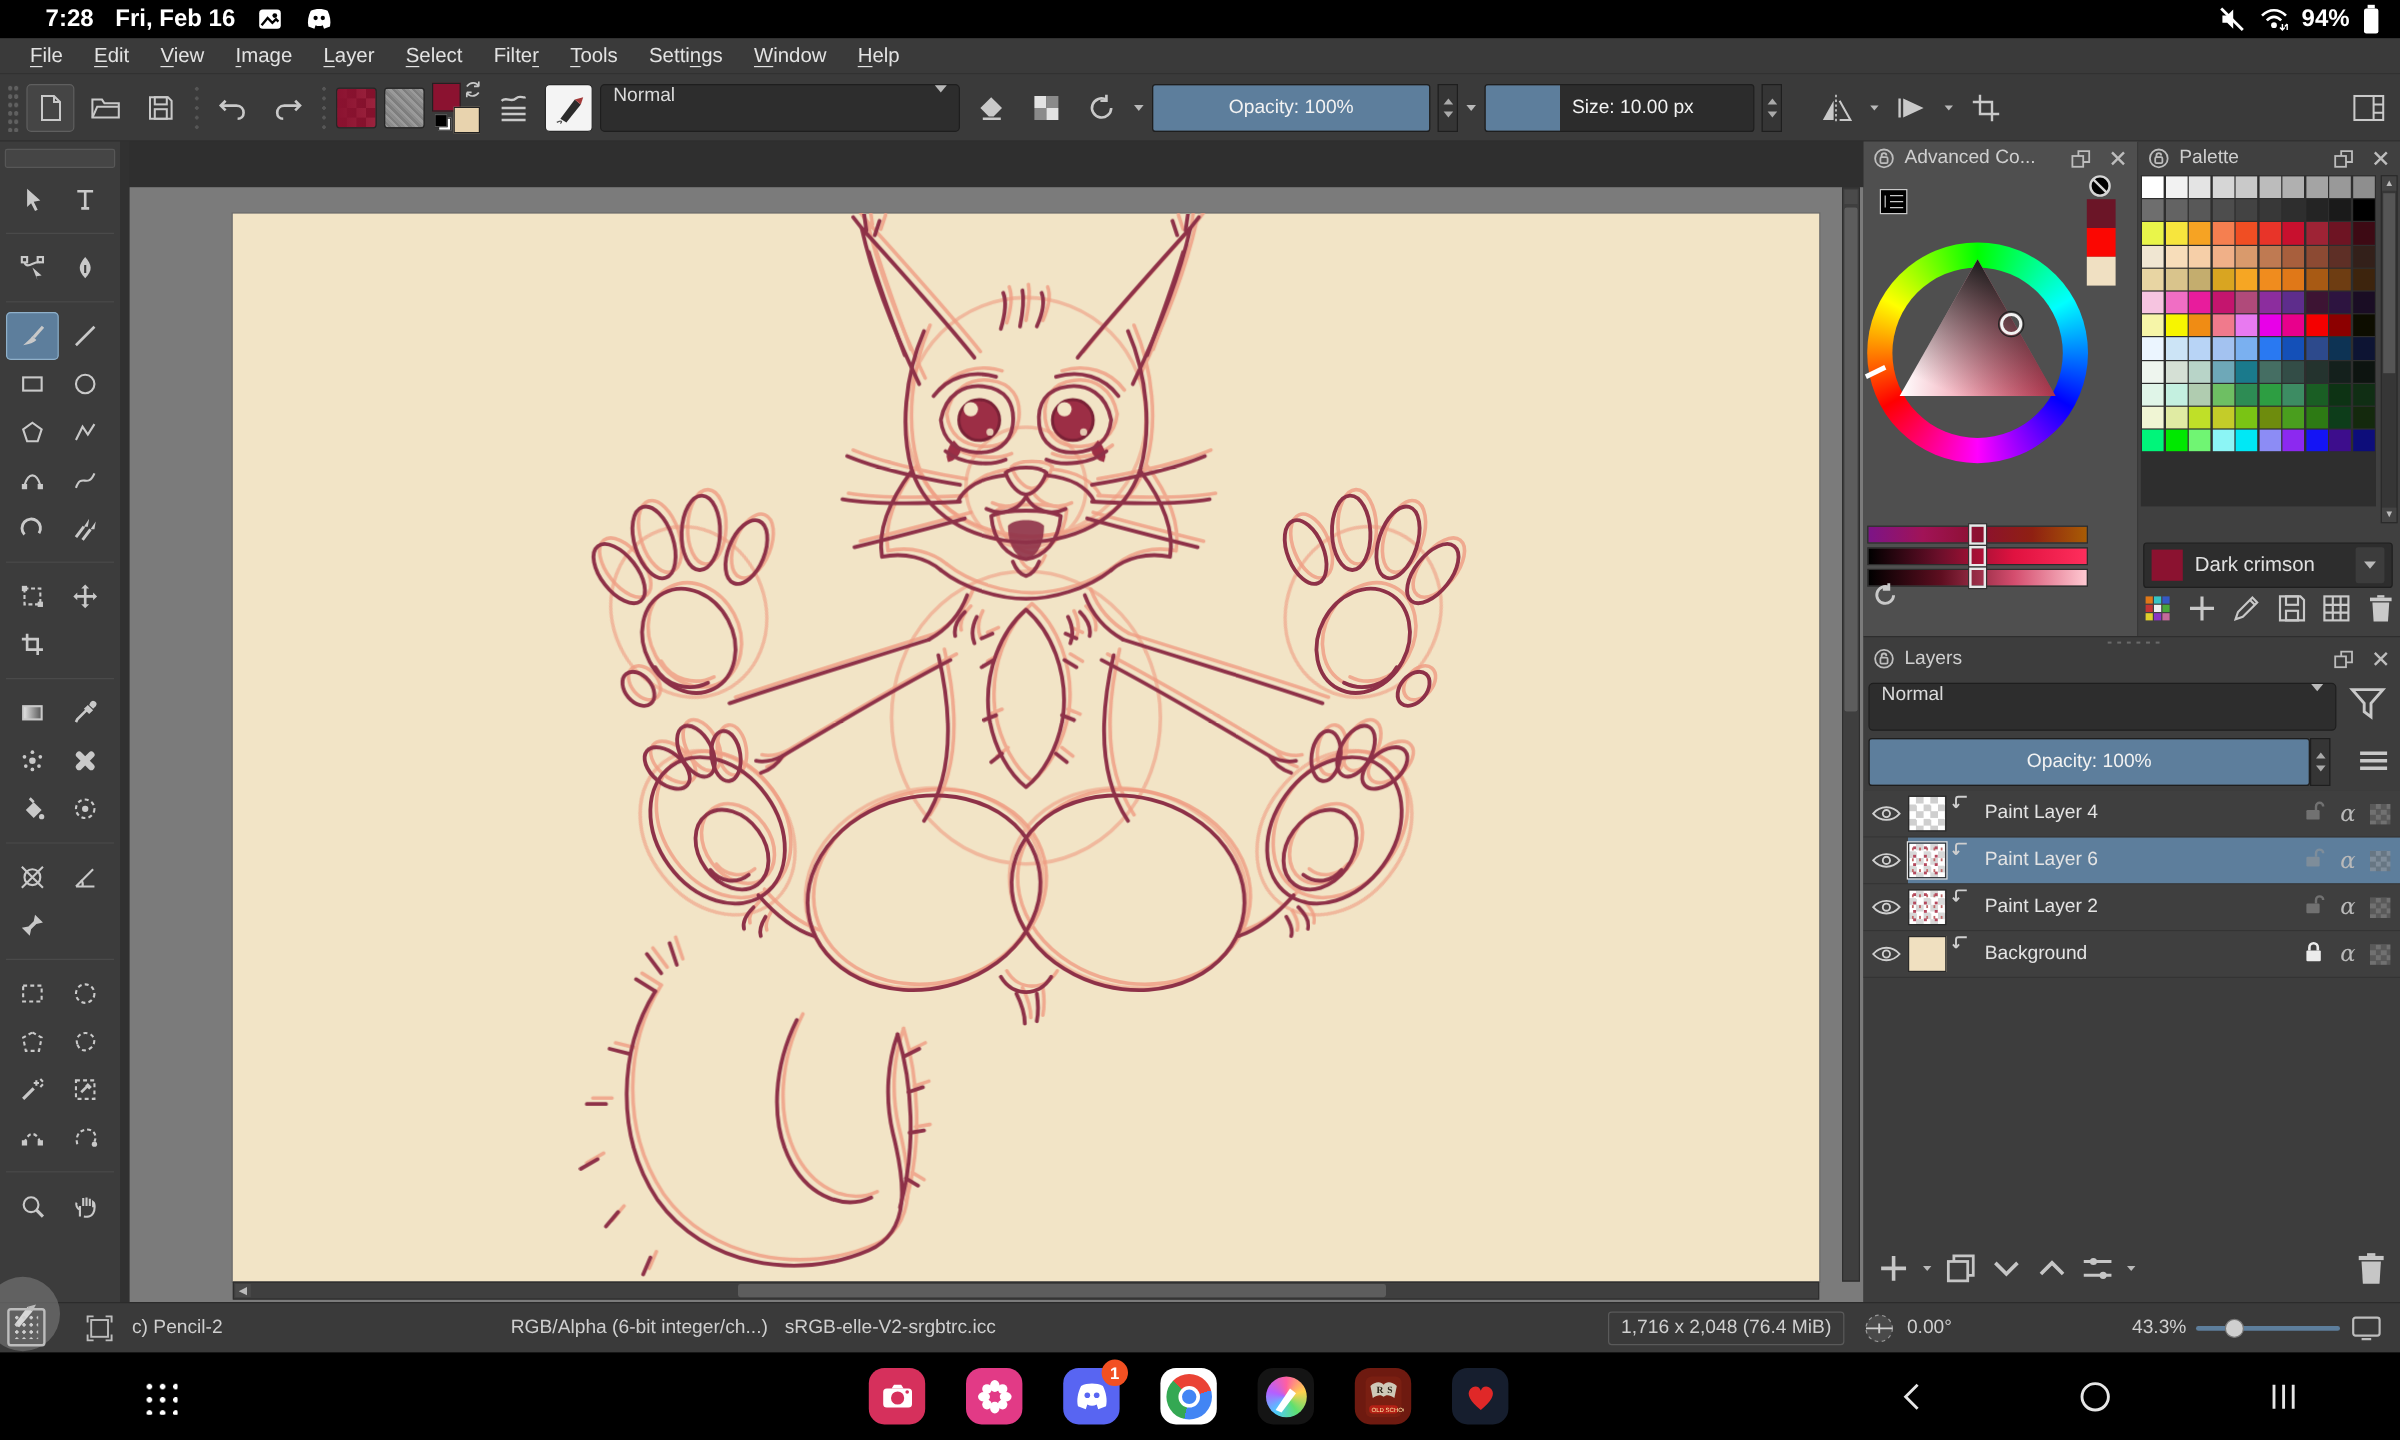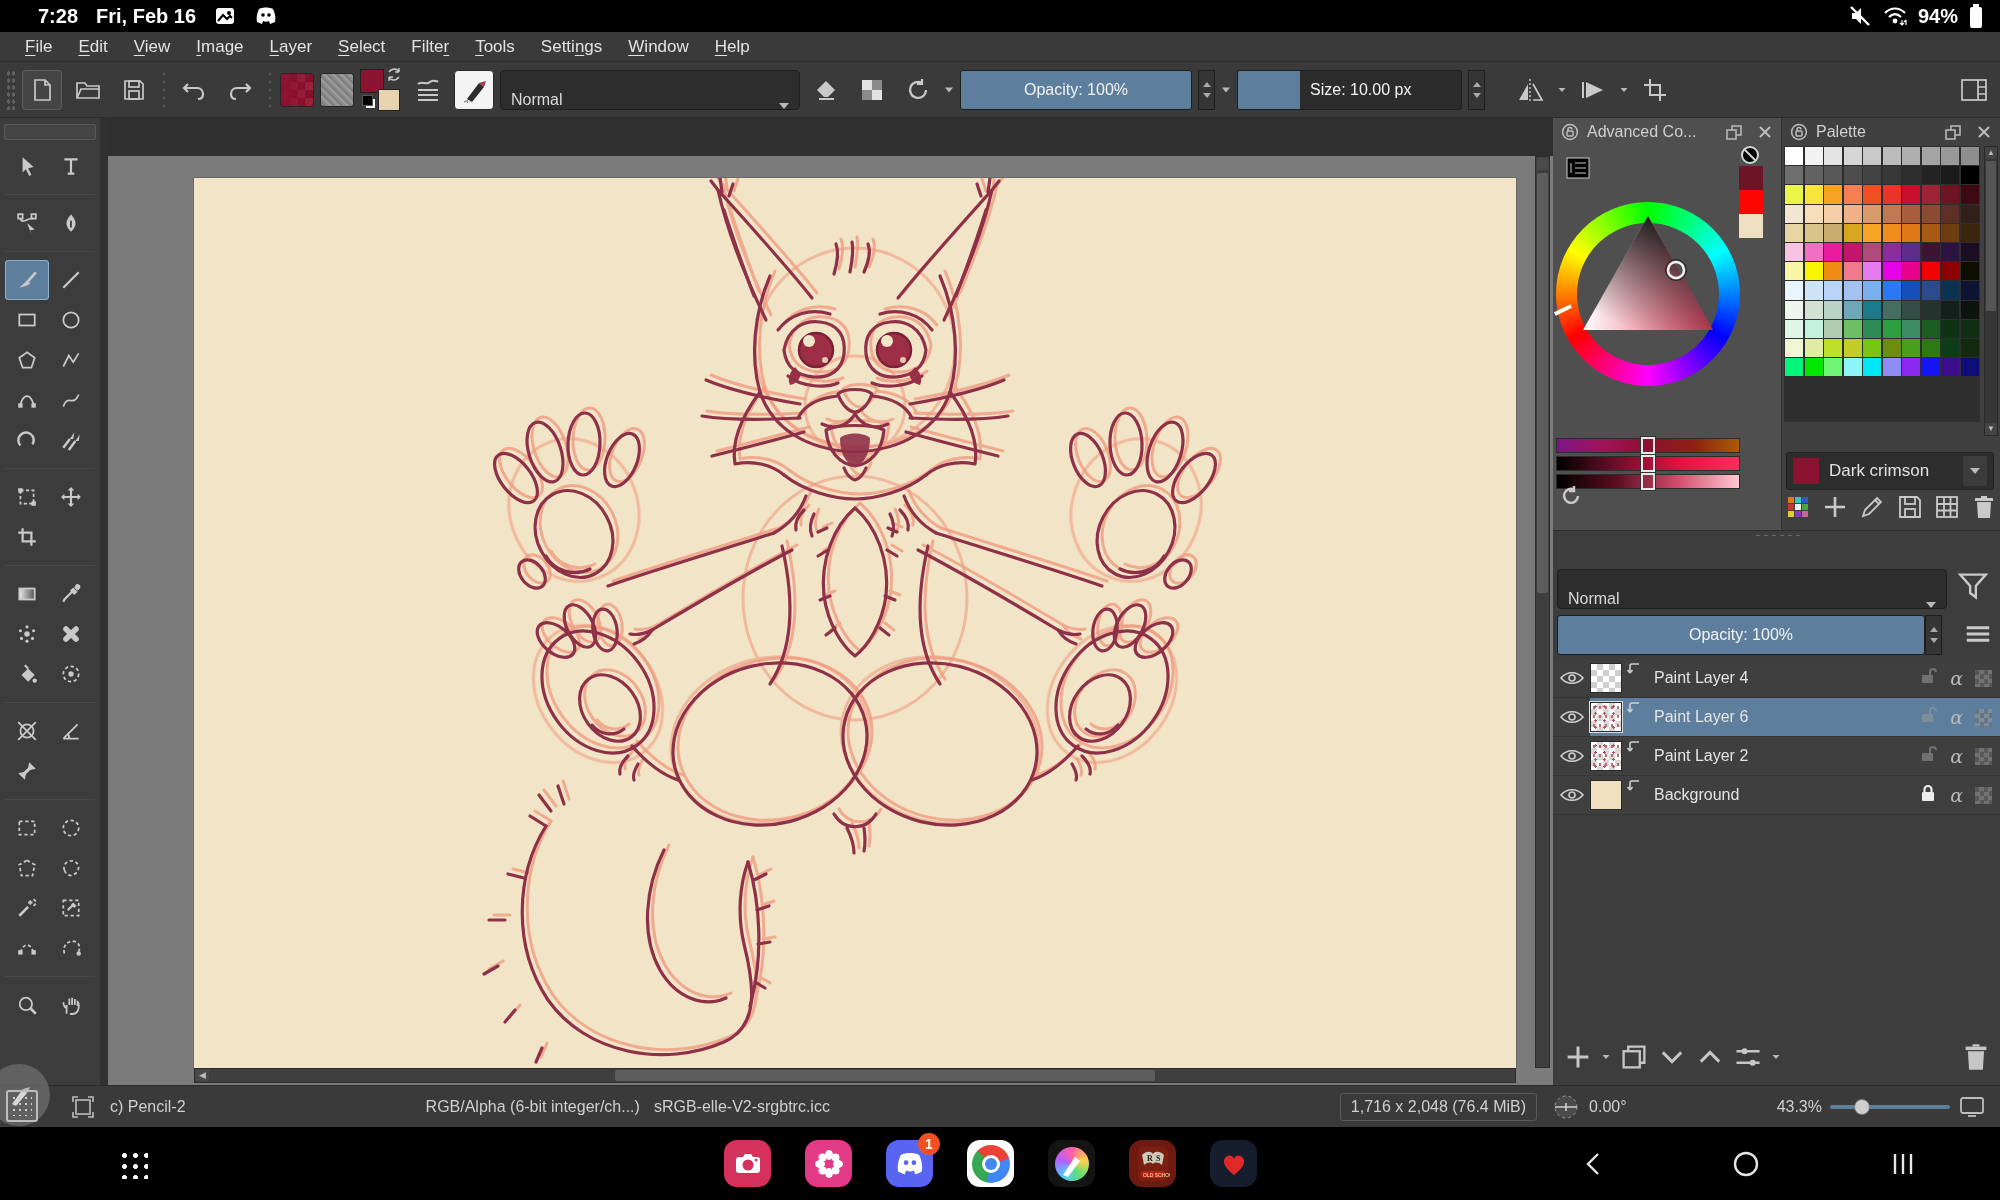--- a/index.html
+++ b/index.html
@@ -27,21 +27,21 @@
   .swatch { width:34px; height:34px; border:1px solid #262626; border-radius:3px; flex:none; }
   .swatch.gradient { background-image:linear-gradient(90deg, rgba(139,18,48,1), rgba(139,18,48,.45)), conic-gradient(#7c1028 25%, #a83048 0 50%, #7c1028 0 75%, #a83048 0); background-size:100% 100%, 16px 16px; }
   .swatch.pattern { background:repeating-linear-gradient(45deg,#9a9a9a 0 2px,#7e7e7e 2px 4px,#8c8c8c 4px 6px); }
   .fgbg { position:relative; width:42px; height:42px; flex:none; }
   .fgbg .fg { position:absolute; left:0; top:0; width:24px; height:24px; background:#8b1230; border:1px solid #222; }
   .fgbg .bg2 { position:absolute; right:2px; bottom:0; width:22px; height:22px; background:#e8d3ae; border:1px solid #222; }
   .fgbg .bw { position:absolute; left:2px; bottom:2px; width:14px; height:14px; }
   .fgbg .bw:before { content:""; position:absolute; right:0; bottom:0; width:9px; height:9px; background:#fff; border:1px solid #333; }
   .fgbg .bw:after { content:""; position:absolute; left:0; top:0; width:9px; height:9px; background:#000; border:1px solid #555; }
   .preset { width:40px; height:40px; background:#f4f4f4; border-radius:4px; border:1px solid #2a2a2a; display:flex; align-items:center; justify-content:center; flex:none; }
-  .combo { height:40px; background:#2d2d2d; border:1px solid #1e1e1e; border-radius:4px; display:flex; align-items:flex-end; padding:0 10px; font-size:16px; color:#dadada; position:relative; }
+  .combo { height:40px; background:#2d2d2d; border:1px solid #1e1e1e; border-radius:4px; display:flex; align-items:flex-start; padding:0 10px; font-size:16px; color:#dadada; position:relative; }
   .combo .caret { margin-left:auto; }
   .combo.blend { width:300px; }
   .caret { width:0; height:0; border-left:5px solid transparent; border-right:5px solid transparent; border-top:6px solid #b9b9b9; flex:none; }
   .slider { position:relative; height:40px; background:#2c2c2c; border:1px solid #1e1e1e; border-radius:3px; overflow:hidden; display:flex; align-items:center; flex:none; }
   .slider .fill { position:absolute; left:0; top:0; bottom:0; background:#5d7e9c; }
   .slider .lbl { position:relative; z-index:2; width:100%; text-align:center; font-size:16px; color:#f2f2f2; }
   .slider .lbl.left { text-align:left; padding-left:72px; }
   .spin { width:17px; height:40px; background:#353535; border:1px solid #1e1e1e; display:flex; flex-direction:column; align-items:center; justify-content:center; gap:6px; flex:none; }
   .spin i { width:0; height:0; border-left:4px solid transparent; border-right:4px solid transparent; }
   .spin i.up { border-bottom:5px solid #aaa; } .spin i.dn { border-top:5px solid #aaa; }
@@ -987,20 +987,37 @@
           <svg width="24" height="26" viewBox="0 0 24 26">
               <path d="M5 8 H19 L18 24 H6 Z" class="f" fill="#c9c9c9" stroke="none"></path>
               <rect x="3" y="4" width="18" height="3" fill="#c9c9c9" stroke="none"></rect>
               <rect x="9" y="2" width="6" height="2" fill="#c9c9c9" stroke="none"></rect>
             </svg>
         </div>
       </div>
 
       <div class="layersd">
         <div class="splitdots"></div>
+        <div class="docker-title" style="margin-top:4px">
+          <svg width="18" height="18" viewBox="0 0 18 18">
+              <circle cx="9" cy="9" r="7.4"></circle>
+              <rect x="6" y="8" width="6" height="5" rx="1"></rect>
+              <path d="M7 8 V6.6 a2 2 0 0 1 4 0"></path>
+            </svg>
+          <span>Layers</span>
+          <span class="sp">
+            <svg width="18" height="18" viewBox="0 0 18 18">
+                <rect x="2" y="7" width="9" height="9"></rect>
+                <path d="M7 7 V3 H16 V12 H11"></path>
+              </svg>
+            <svg width="16" height="16" viewBox="0 0 16 16">
+                <path d="M3 3 L13 13 M13 3 L3 13" stroke-width="2"></path>
+              </svg>
+          </span>
+        </div>
         <div class="lay-controls">
           <div class="combo lay-combo">
             <span>Normal</span>
             <span class="caret"></span>
           </div>
           <svg class="funnel" width="34" height="34" viewBox="0 0 24 24">
               <path d="M3 4 H21 L14 12 V20 L10 17 V12 Z" stroke="#c9c9c9" stroke-width="1.7" fill="none"></path>
             </svg>
         </div>
         <div class="lay-op">

